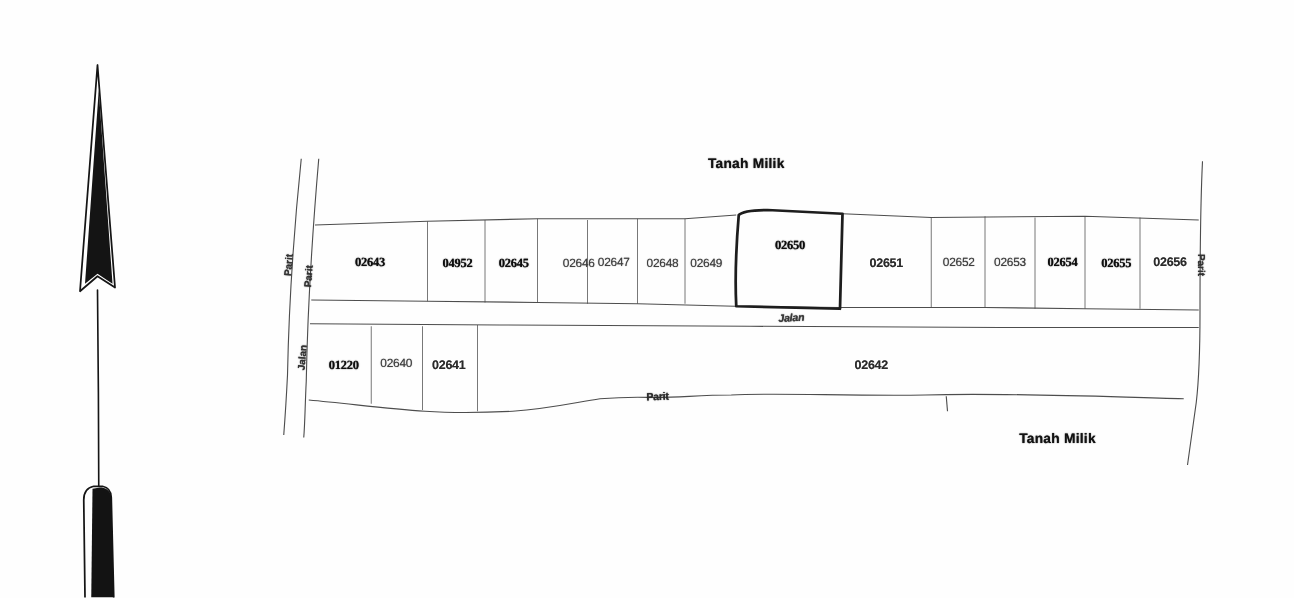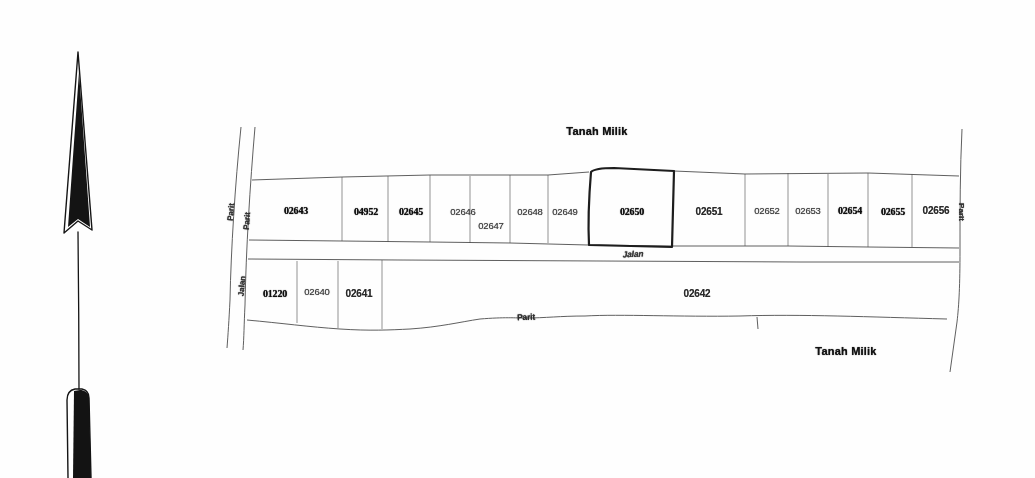--- a/index.html
+++ b/index.html
@@ -89,24 +89,24 @@
   <div class="lbl small" style="left:526px;top:317px;transform:translate(-50%,-50%) rotate(-2deg);">Parit</div>
   <div class="lbl vert" style="left:231px;top:212px;transform:translate(-50%,-50%) rotate(-85deg);">Parit</div>
   <div class="lbl vert" style="left:247px;top:221px;transform:translate(-50%,-50%) rotate(-85deg);">Parit</div>
   <div class="lbl vert" style="left:242px;top:286px;transform:translate(-50%,-50%) rotate(-85deg);">Jalan</div>
   <div class="lbl vert" style="left:961px;top:212px;transform:translate(-50%,-50%) rotate(90deg);">Parit</div>
 
   <div class="lbl b" style="left:296px;top:210px;">02643</div>
   <div class="lbl b" style="left:366px;top:211px;">04952</div>
   <div class="lbl b" style="left:411px;top:211px;">02645</div>
   <div class="lbl l" style="left:463px;top:211px;text-align:right;">02646</div>
-  <div class="lbl l" style="left:491px;top:210px;margin-top:15px;">02647</div>
+  <div class="lbl l" style="left:491px;top:210px;">02647</div>
   <div class="lbl l" style="left:530px;top:211px;">02648</div>
   <div class="lbl l" style="left:565px;top:211px;">02649</div>
-  <div class="lbl b" style="left:632px;top:211px;">02650</div>
+  <div class="lbl b" style="left:632px;top:197px;">02650</div>
   <div class="lbl m" style="left:709px;top:211px;">02651</div>
   <div class="lbl l" style="left:767px;top:210px;">02652</div>
   <div class="lbl l" style="left:808px;top:210px;">02653</div>
   <div class="lbl b" style="left:850px;top:210px;">02654</div>
   <div class="lbl b" style="left:893px;top:211px;">02655</div>
   <div class="lbl m" style="left:936px;top:210px;">02656</div>
 
   <div class="lbl b" style="left:275px;top:293px;">01220</div>
   <div class="lbl l" style="left:317px;top:291px;">02640</div>
   <div class="lbl m" style="left:359px;top:293px;">02641</div>

